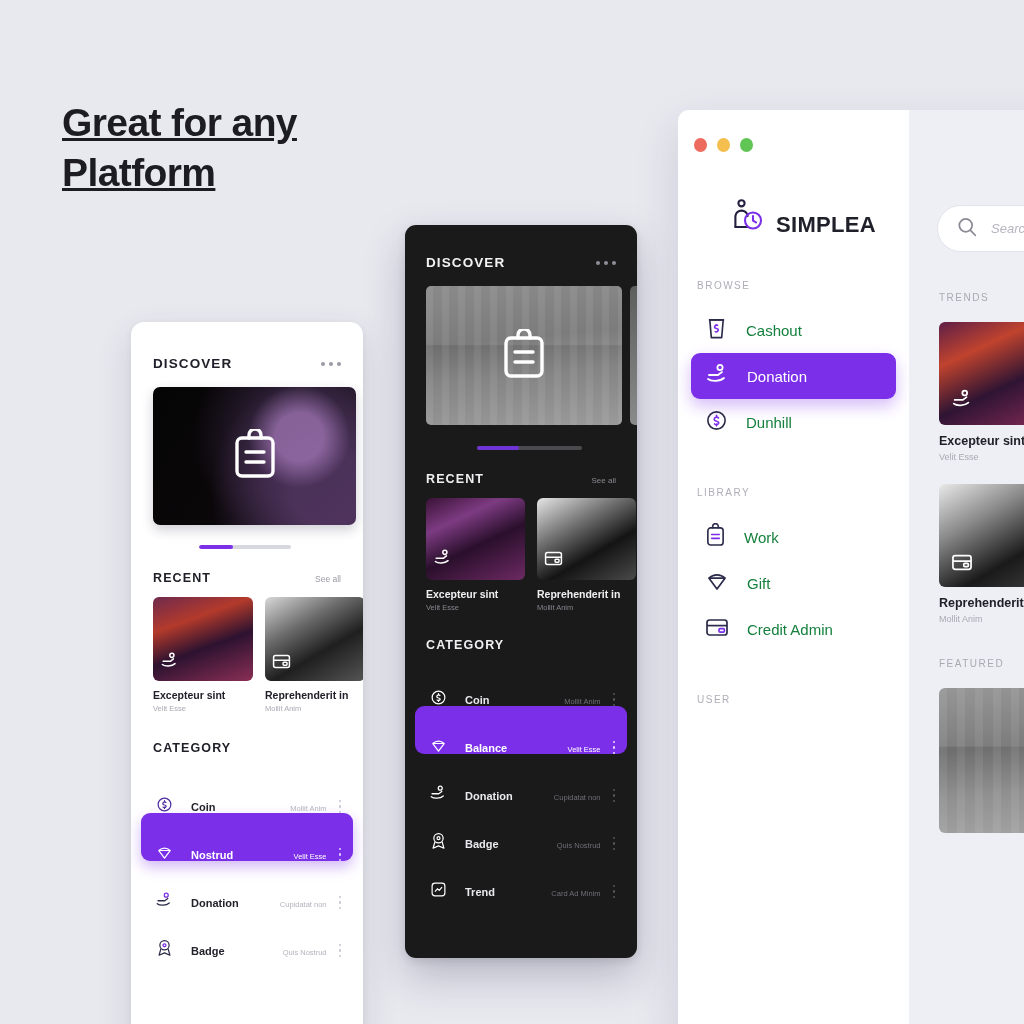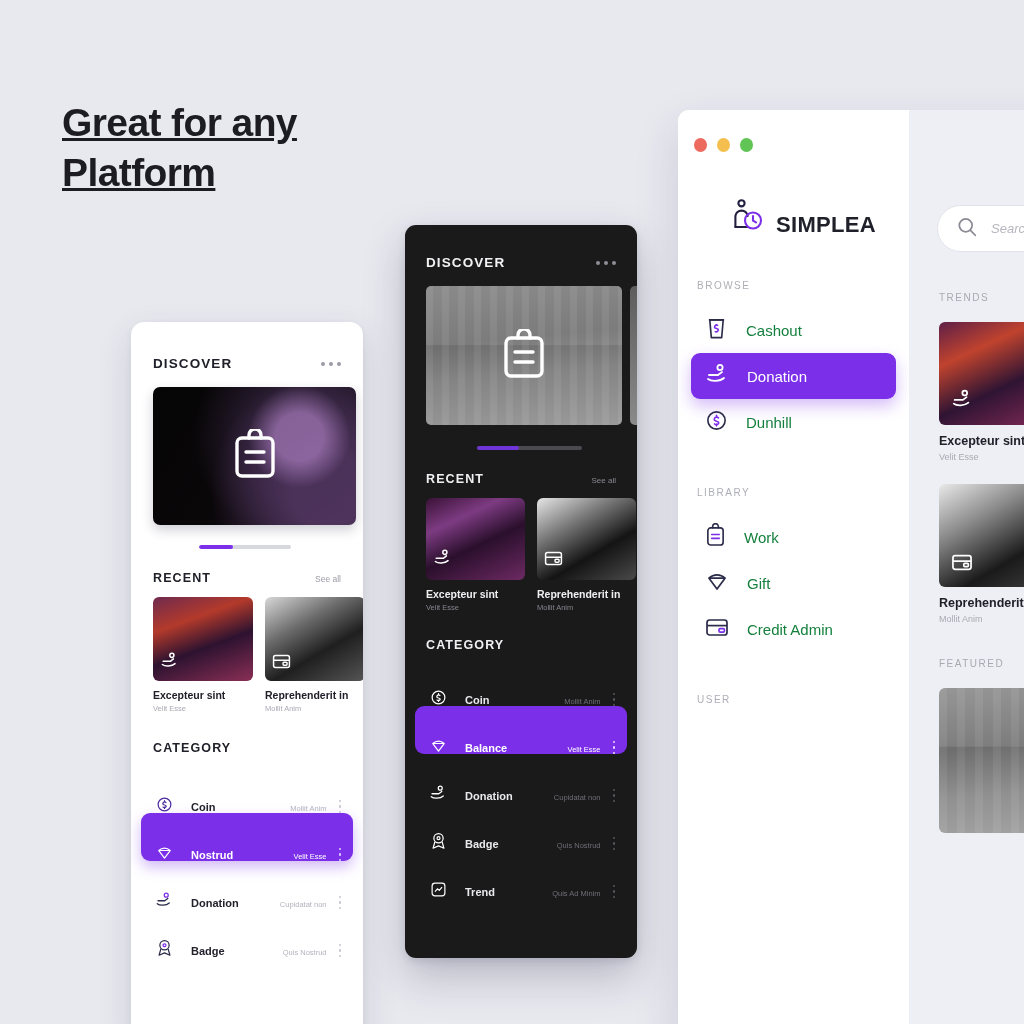--- a/index.html
+++ b/index.html
@@ -460,21 +460,21 @@
     </div>
 
     <div class="cat-item">
       <span class="ci">
         <svg width="17" height="17" viewBox="0 0 24 24" fill="none" stroke="#ffffff" stroke-width="1.7" stroke-linejoin="round">
           <rect x="3" y="3" width="18" height="18" rx="4"></rect>
             <path d="M7 15l3.5-4 2.6 2.2L17 8.6"></path>
         </svg>
       </span>
       <span class="cn">Trend</span>
-      <span class="cs">Quis Ad Minim</span>
+      <span class="cs">Card Ad Minim</span>
       <span class="vdots">
           <i></i>
           <i></i>
           <i></i>
         </span>
     </div>
   </div>
 </div>
 
 <div id="desktop">

